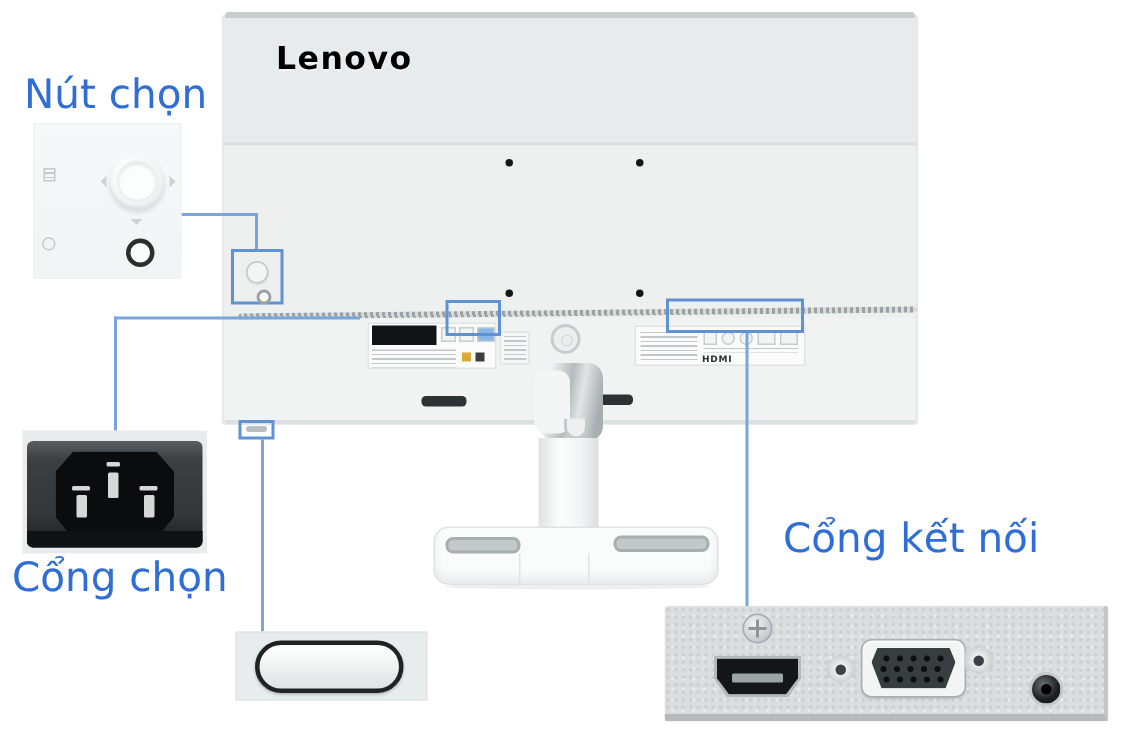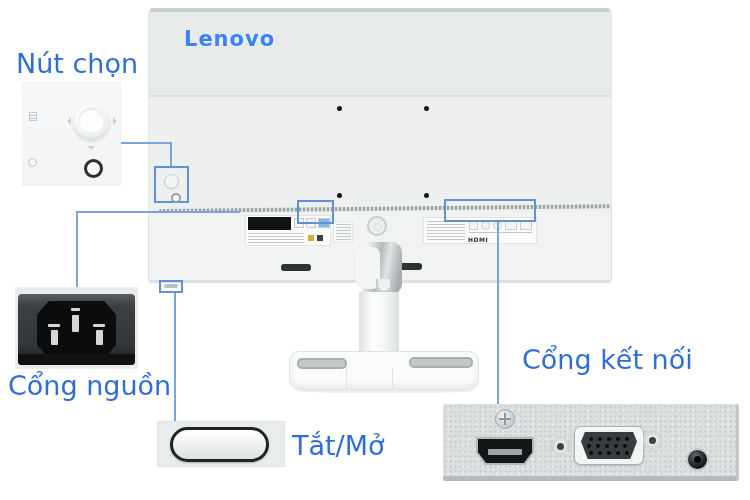--- a/index.html
+++ b/index.html
@@ -7,21 +7,21 @@
   #stage { position:relative; width:750px; height:500px; background:#ffffff; overflow:hidden; }
   .abs { position:absolute; }
 
   
   .monitor-body { left:148px; top:10px; width:464px; height:273px;
     background:#eef0f0; border:1px solid #e3e6e6; border-radius:2px; }
   .monitor-topedge { left:150px; top:8px; width:460px; height:5px; background:#c7cccd; border-radius:3px; }
   .monitor-toppanel { left:149px; top:12px; width:462px; height:85px;
     background:#e8ebeb; border-bottom:2px solid #dbdfdf; }
   .lenovo-logo { left:184px; top:27px; font-size:21px; font-weight:bold; letter-spacing:1px;
-    color:#3b82f6; text-shadow:0 1px 0 #f4f6f6; }
+    color:#000000; text-shadow:0 1px 0 #f4f6f6; }
   .vesa-hole { width:5px; height:5px; border-radius:50%; background:#151617; }
   .vent-seam { left:159px; top:209px; width:452px; height:4px;
     background:repeating-linear-gradient(90deg,#9ba2a4 0 2px,#d7dbdc 2px 4px);
     transform:rotate(-0.6deg); transform-origin:left center; border-radius:2px; }
   .monitor-chin { left:150px; top:212px; width:460px; height:69px; background:#f1f3f3; }
   .monitor-bottomedge { left:150px; top:280px; width:460px; height:3px; background:#dde0e1; }
 
   
   .sticker { background:#fbfbfb; border:1px solid #e0e3e3; }
   .sticker-left { left:245px; top:215px; width:86px; height:31px; }
@@ -221,26 +221,25 @@
     <div class="abs pw-housing"></div>
     <div class="abs pw-recess"></div>
     <div class="abs pw-pin" style="left:56px; top:21px; width:9px; height:3px;"></div>
     <div class="abs pw-pin" style="left:57px; top:28px; width:7px; height:17px;"></div>
     <div class="abs pw-pin" style="left:33px; top:37px; width:12px; height:3px;"></div>
     <div class="abs pw-pin" style="left:36px; top:43px; width:7px; height:15px;"></div>
     <div class="abs pw-pin" style="left:78px; top:37px; width:12px; height:3px;"></div>
     <div class="abs pw-pin" style="left:81px; top:43px; width:7px; height:15px;"></div>
     <div class="abs pw-shadow"></div>
   </div>
-  <div class="abs callout-label" style="left:8px; top:370px;">Cổng nguồn</div>
+  <div class="abs callout-label" style="left:8px; top:370px;">Cổng chọn</div>
 
   <div class="abs inset-toggle">
     <div class="abs pill-btn"></div>
   </div>
-  <div class="abs callout-label" style="left:292px; top:430px;">Tắt/Mở</div>
 
   <div class="abs callout-label" style="left:522px; top:344px;">Cổng kết nối</div>
   <div class="abs inset-ports">
     <div class="abs screw"></div>
     <div class="abs hdmi-outer">
       <div class="abs hdmi-inner">
         <div class="abs hdmi-tongue"></div>
       </div>
     </div>
     <div class="abs hexscrew" style="left:108px; top:32px;"></div>

